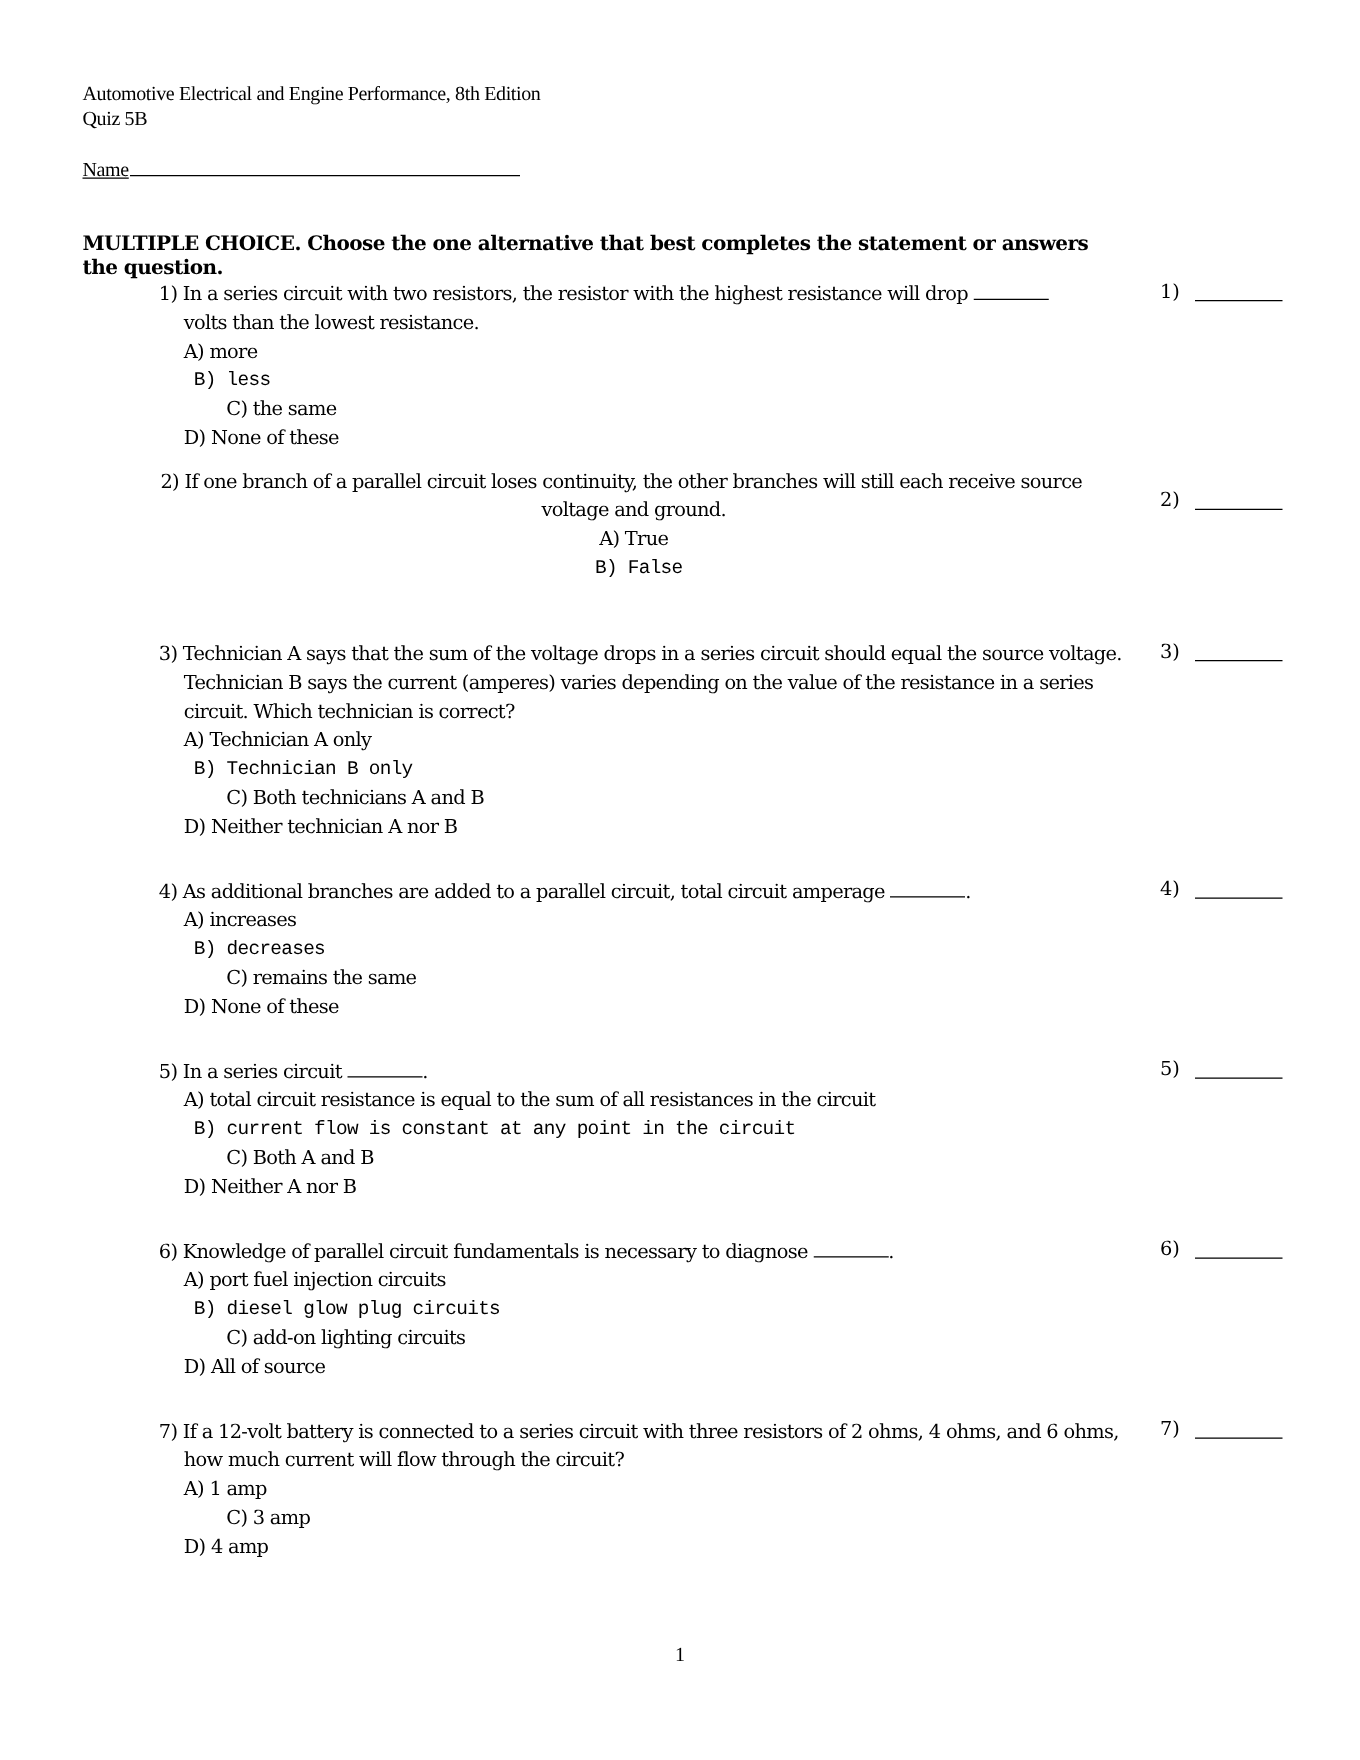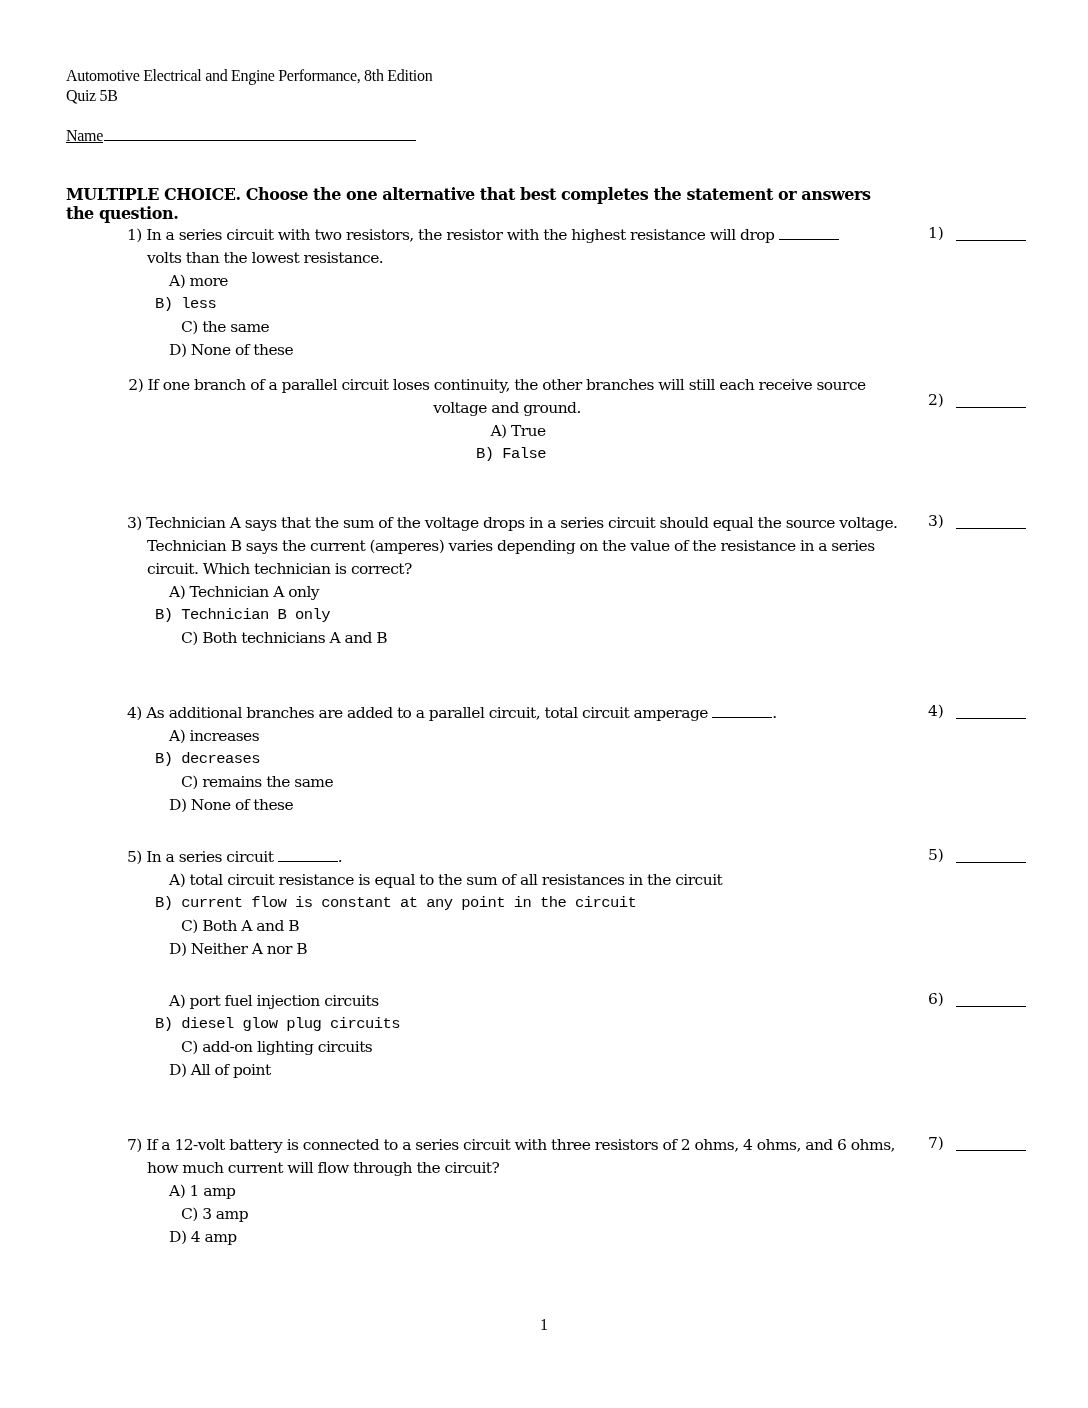--- a/index.html
+++ b/index.html
@@ -3,21 +3,21 @@
 <meta charset="utf-8">
 <style>
   html, body { margin: 0; padding: 0; background: #ffffff; }
   body { width: 1088px; height: 1408px; position: relative; color: #000; overflow: hidden; }
   .page { position: absolute; left: 0; top: 0; width: 888px; height: 1408px; }
   .hdr { position: absolute; left: 66px; font-family: "Liberation Serif", serif; font-size: 16px; letter-spacing: -0.3px; }
   .name-line { display: inline-block; width: 312px; border-bottom: 1px solid #000; height: 14px; vertical-align: baseline; margin-left: 1px; }
   .instructions { position: absolute; left: 66px; top: 185px; font-family: "DejaVu Serif", serif; font-weight: bold; font-size: 16px; letter-spacing: -0.45px; }
   .q { position: absolute; left: 127px; width: 790px; font-family: "DejaVu Serif", serif; font-size: 15.5px; letter-spacing: -0.55px; line-height: 23px; }
   .q .stem { padding-left: 20px; text-indent: -20px; }
-  .q .opt { margin-left: 42px; white-space: nowrap; }
+  .q .opt { margin-left: 20px; white-space: nowrap; }
   .q .opt.b { margin-left: 28px; font-family: Liberation Mono, monospace; }
   .q .opt.c { margin-left: 54px; }
   .blank-inline { display: inline-block; width: 60px; border-bottom: 1px solid #000; height: 14px; vertical-align: baseline; }
   .ans { position: absolute; left: 928px; font-family: "DejaVu Serif", serif; font-size: 15.5px; }
   .ans .ans-blank { position: absolute; left: 28px; top: 16px; width: 70px; border-bottom: 1.5px solid #000; }
   .pagenum { position: absolute; left: 540px; top: 1316px; font-family: "Liberation Serif", serif; font-size: 16px; }
 </style>
 </head>
 <body>
 
@@ -61,20 +61,21 @@
   </div>
 
   <div class="q" style="top:512px;">
     <div class="stem">
       <span>3)</span>
       <span>Technician A says that the sum of the voltage drops in a series circuit should equal the source voltage. Technician B says the current (amperes) varies depending on the value of the resistance in a series circuit. Which technician is correct?</span>
     </div>
     <div class="opt">A) Technician A only</div>
     <div class="opt b">B) Technician B only</div>
     <div class="opt c">C) Both technicians A and B</div>
+    <div class="opt">D) Neither technician A nor B</div>
   </div>
   <div class="ans" style="top:512px;">
     <span>3)</span>
     <span class="ans-blank"></span>
   </div>
 
   <div class="q" style="top:702px;">
     <div class="stem">
       <span>4)</span>
       <span>As additional branches are added to a parallel circuit, total circuit amperage </span><span class="blank-inline"></span><span>.</span>
@@ -98,24 +99,28 @@
     <div class="opt b">B) current flow is constant at any point in the circuit</div>
     <div class="opt c">C) Both A and B</div>
     <div class="opt">D) Neither A nor B</div>
   </div>
   <div class="ans" style="top:846px;">
     <span>5)</span>
     <span class="ans-blank"></span>
   </div>
 
   <div class="q" style="top:990px;">
+    <div class="stem">
+      <span>6)</span>
+      <span>Knowledge of parallel circuit fundamentals is necessary to diagnose </span><span class="blank-inline"></span><span>.</span>
+    </div>
     <div class="opt">A) port fuel injection circuits</div>
     <div class="opt b">B) diesel glow plug circuits</div>
     <div class="opt c">C) add-on lighting circuits</div>
-    <div class="opt">D) All of point</div>
+    <div class="opt">D) All of source</div>
   </div>
   <div class="ans" style="top:990px;">
     <span>6)</span>
     <span class="ans-blank"></span>
   </div>
 
   <div class="q" style="top:1134px; width:770px;">
     <div class="stem">
       <span>7)</span>
       <span>If a 12-volt battery is connected to a series circuit with three resistors of 2 ohms, 4 ohms, and 6 ohms, how much current will flow through the circuit?</span>

